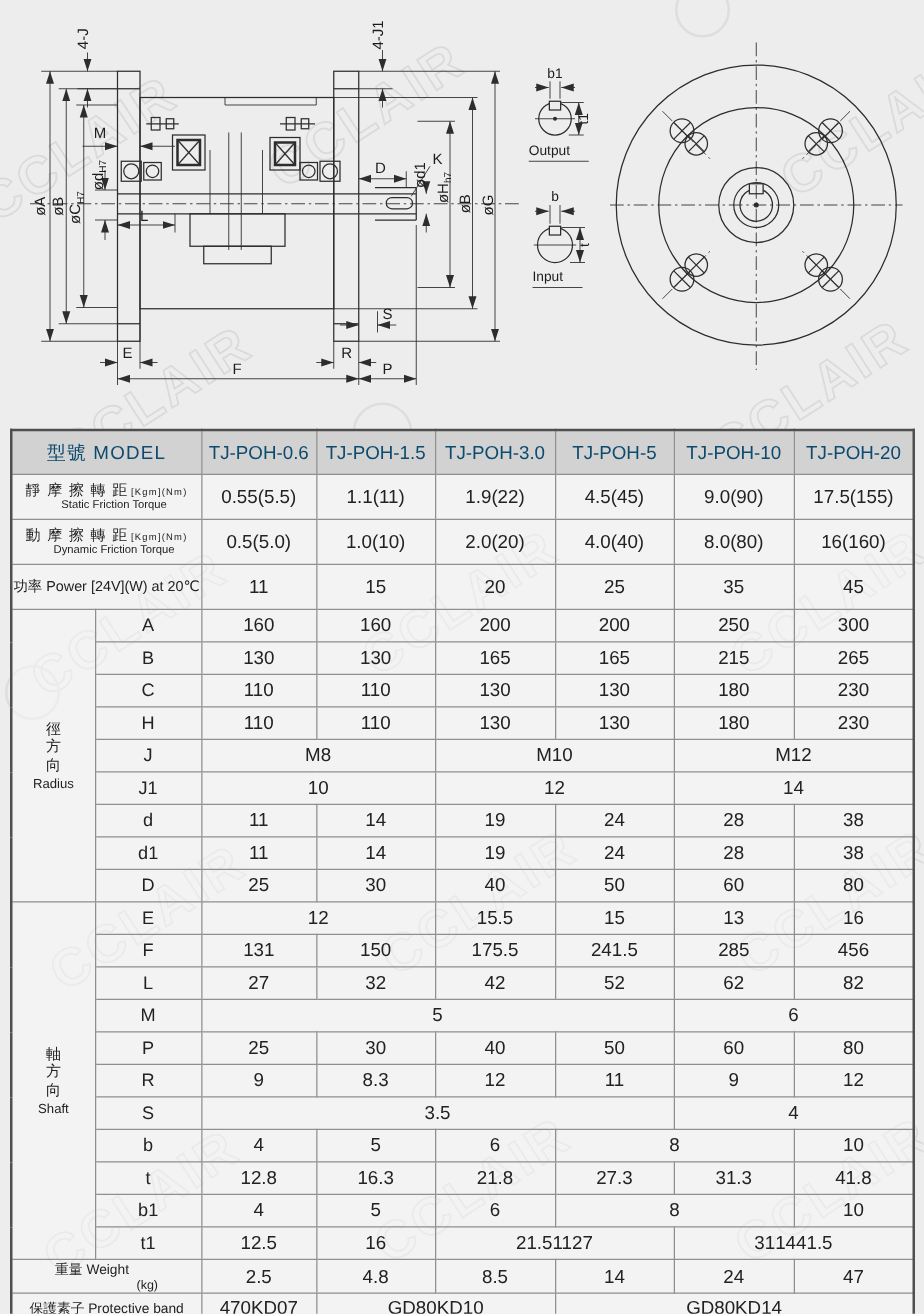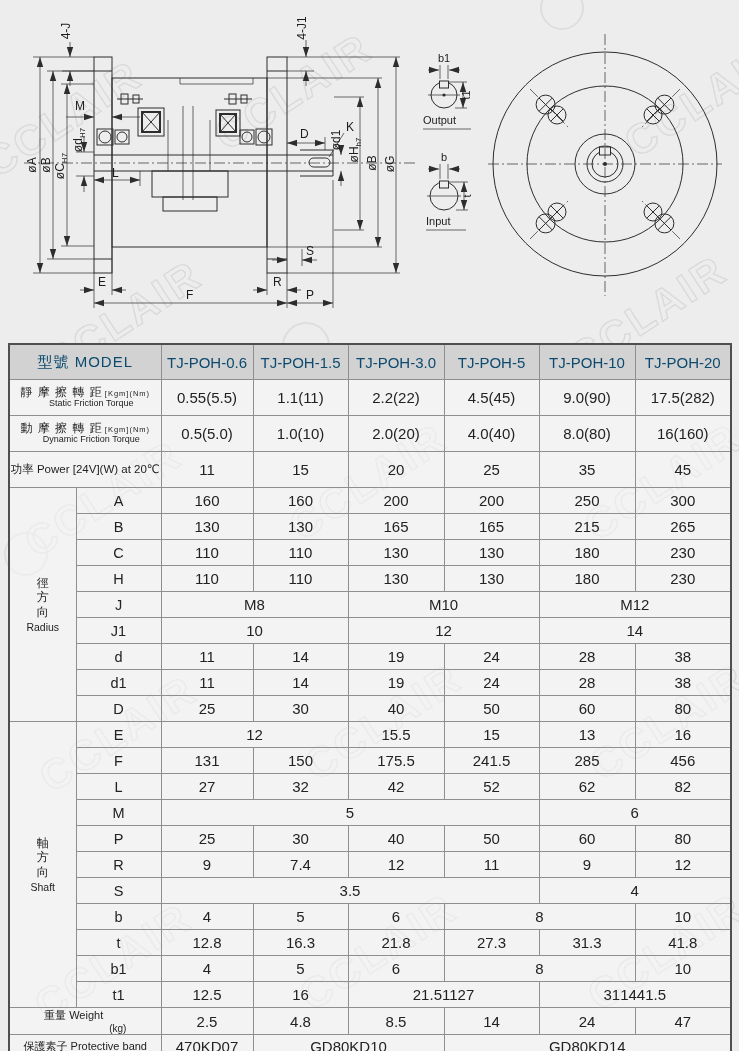--- a/index.html
+++ b/index.html
@@ -334,24 +334,24 @@
         <td class="c-mh">TJ-POH-10</td>
         <td class="c-mh">TJ-POH-20</td>
       </tr>
       <tr class="r-spec">
         <td colspan="2" class="c-label">
           <div class="sp-zh">靜 摩 擦 轉 距<span class="sp-unit">[Kgm](Nm)</span></div>
           <div class="sp-en">Static Friction Torque</div>
         </td>
         <td class="c-val">0.55(5.5)</td>
         <td class="c-val">1.1(11)</td>
-        <td class="c-val">2.2(22)</td>
+        <td class="c-val">1.9(22)</td>
         <td class="c-val">4.5(45)</td>
         <td class="c-val">9.0(90)</td>
-        <td class="c-val">17.5(282)</td>
+        <td class="c-val">17.5(155)</td>
       </tr>
       <tr class="r-spec">
         <td colspan="2" class="c-label">
           <div class="sp-zh">動 摩 擦 轉 距<span class="sp-unit">[Kgm](Nm)</span></div>
           <div class="sp-en">Dynamic Friction Torque</div>
         </td>
         <td class="c-val">0.5(5.0)</td>
         <td class="c-val">1.0(10)</td>
         <td class="c-val">2.0(20)</td>
         <td class="c-val">4.0(40)</td>
@@ -488,21 +488,21 @@
         <td class="c-val">25</td>
         <td class="c-val">30</td>
         <td class="c-val">40</td>
         <td class="c-val">50</td>
         <td class="c-val">60</td>
         <td class="c-val">80</td>
       </tr>
       <tr class="r-data">
         <td class="c-par">R</td>
         <td class="c-val">9</td>
-        <td class="c-val">7.4</td>
+        <td class="c-val">8.3</td>
         <td class="c-val">12</td>
         <td class="c-val">11</td>
         <td class="c-val">9</td>
         <td class="c-val">12</td>
       </tr>
       <tr class="r-data">
         <td class="c-par">S</td>
         <td class="c-val" colspan="4">3.5</td>
         <td class="c-val" colspan="2">4</td>
       </tr>

